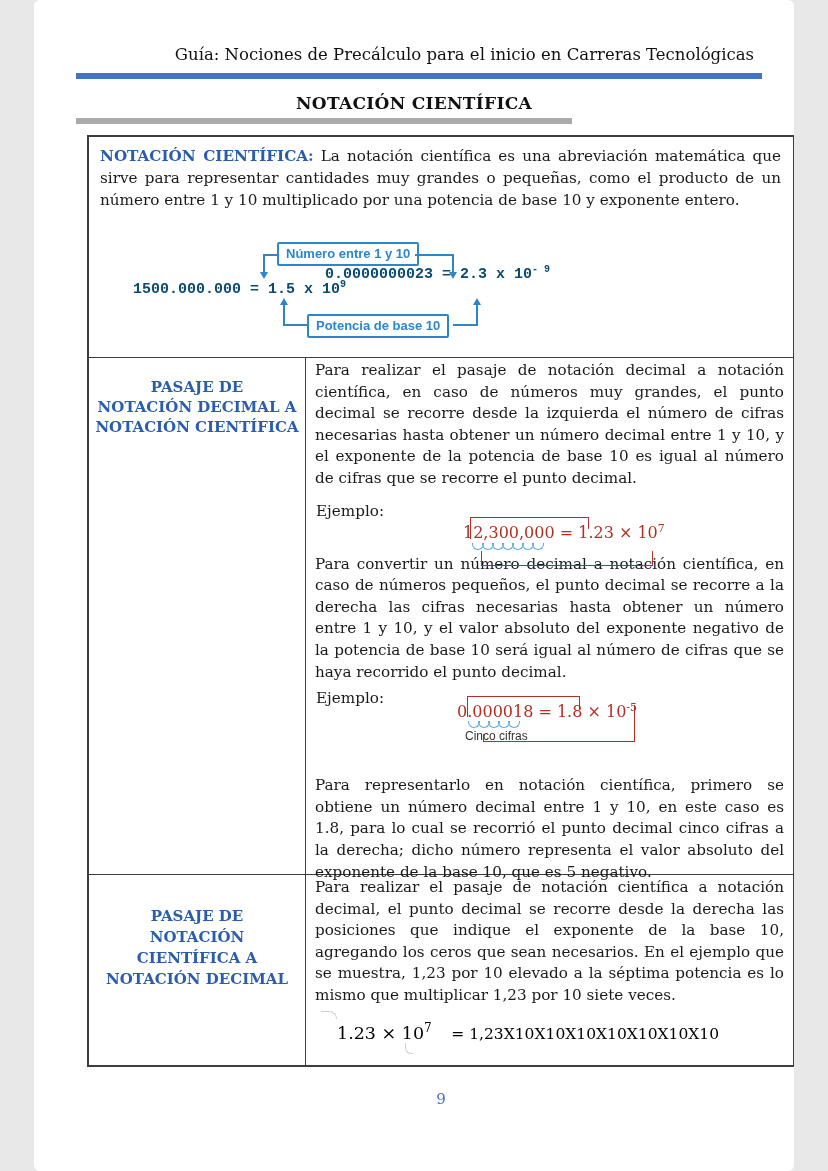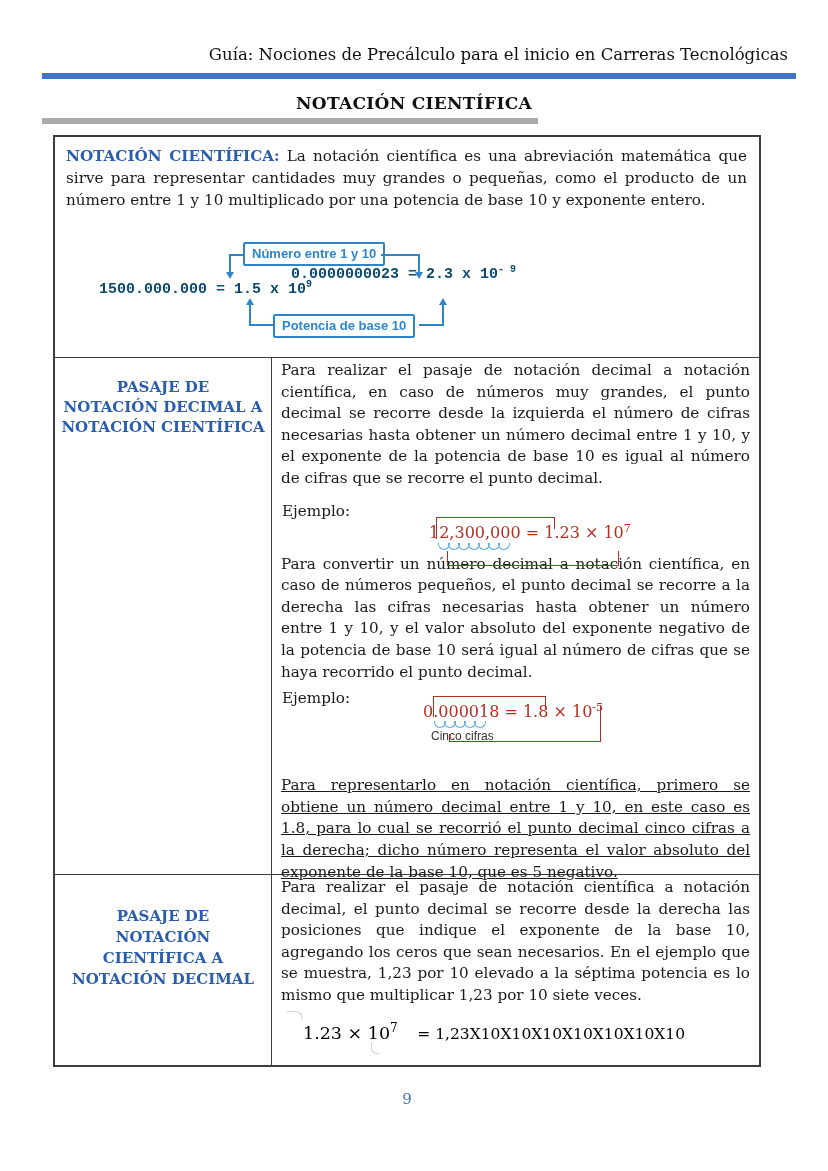--- a/index.html
+++ b/index.html
@@ -1,17 +1,17 @@
 <!DOCTYPE html>
 <html><head>
 <meta charset="utf-8">
 <style>
   html,body{margin:0;padding:0;background:#e8e8e8;}
-  .page{position:relative;width:828px;height:1171px;background:#ffffff;margin:0 auto;
-        font-family:"DejaVu Serif",serif;color:#1a1a1a;overflow:hidden;}
+  .page{position:relative;width:760px;height:1171px;background:#ffffff;margin:0 auto;
+        font-family:"DejaVu Serif",serif;color:#1a1a1a;overflow:hidden;border-radius:6px;}
 
   
   .doc-header{position:absolute;top:45px;left:120px;right:40px;text-align:right;
               font-size:16.5px;color:#111;}
   .blue-rule{position:absolute;top:73px;left:42px;right:32px;height:6px;background:#4472c4;}
   .section-title{position:absolute;top:93px;left:0;right:0;text-align:center;
                  font-weight:bold;font-size:17px;letter-spacing:.3px;color:#111;}
   .gray-bar{position:absolute;top:118px;left:42px;width:496px;height:6px;background:#aaaaaa;}
 
   
@@ -183,21 +183,21 @@
             <span>1.8</span>
             <span>×</span>
             <span><span>10</span><span class="sup">-5</span></span>
             
             <div class="bkt green-bkt" style="left:26px;top:40px;width:152px;height:0;border-top:1.6px solid;"></div>
             <div class="bkt green-bkt" style="left:26px;top:33px;width:0;height:8px;border-left:1.6px solid;"></div>
             <div class="bkt green-bkt" style="left:177px;top:4px;width:0;height:37px;border-left:1.6px solid;"></div>
           </div>
         </div>
 
-        <p class="para" style="margin-top:2px;text-decoration:underline;">Para representarlo en notación científica, primero se obtiene un número decimal entre 1 y 10, en este caso es 1.8, para lo cual se recorrió el punto decimal cinco cifras a la derecha; dicho número representa el valor absoluto del exponente de la base 10, que es 5 negativo.</p>
+        <p class="para" style="margin-top:2px;">Para representarlo en notación científica, primero se obtiene un número decimal entre 1 y 10, en este caso es 1.8, para lo cual se recorrió el punto decimal cinco cifras a la derecha; dicho número representa el valor absoluto del exponente de la base 10, que es 5 negativo.</p>
       </div>
     </div>
 
     <div class="row row-s2d">
       <div class="lcell lc-pad-s2d">
         <div>PASAJE DE</div>
         <div>NOTACIÓN</div>
         <div>CIENTÍFICA A</div>
         <div>NOTACIÓN DECIMAL</div>
       </div>

